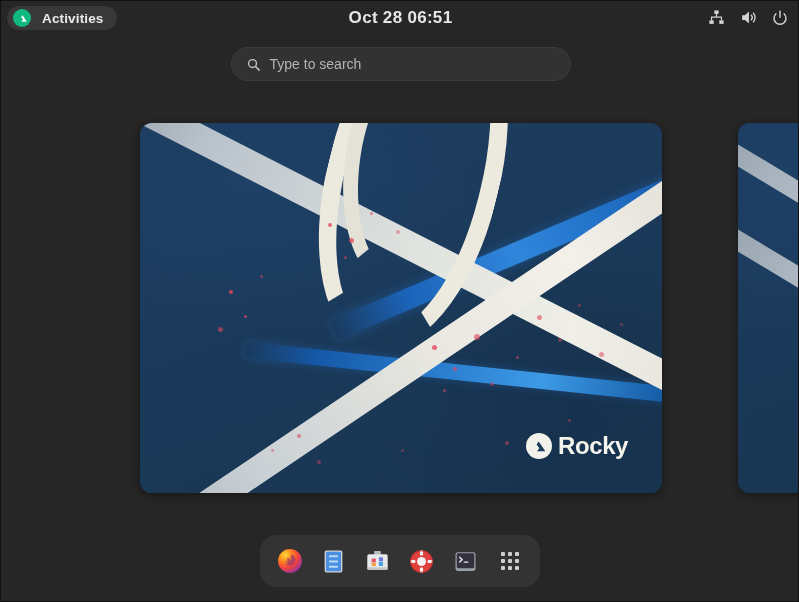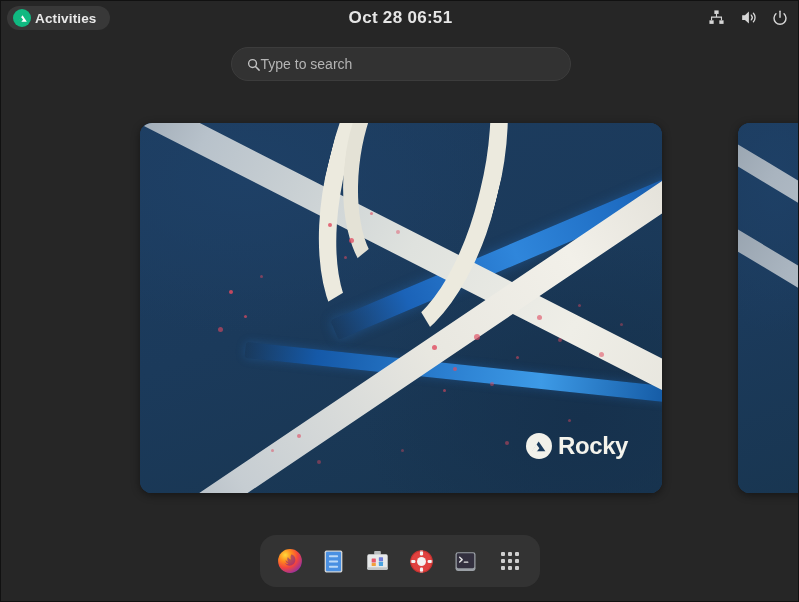--- a/index.html
+++ b/index.html
@@ -21,21 +21,21 @@
   #topbar {
     position:absolute; top:0; left:0;
     width:799px; height:33px;
     background:#262626;
     display:flex; align-items:center;
     z-index:40;
   }
   #activities-btn {
     position:absolute; left:6px; top:5px;
     height:24px;
-    display:flex; align-items:center; gap:4px;
+    display:flex; align-items:center; gap:11px;
     padding:0 13px 0 6px;
     background:#383838;
     border-radius:13px;
     cursor:pointer;
   }
   #activities-label {
     color:#e9e9e9; font-size:13.5px; font-weight:bold;
     letter-spacing:.15px;
   }
   .rocky-circle {
@@ -68,21 +68,21 @@
     position:absolute; top:46px; left:0; width:799px;
     display:flex; justify-content:center;
     z-index:30;
   }
   #search-entry {
     width:340px; height:34px;
     background:#323232;
     border:1px solid #3c3c3c;
     border-radius:18px;
     display:flex; align-items:center;
-    padding:0 14px; 
+    padding:0 14px; gap:9px;
     cursor:text;
   }
   #search-placeholder {
     color:#b4b4b4; font-size:14px;
   }
 
   
   #ws-strip {
     position:absolute; top:122px; left:0;
     width:799px; height:370px;

